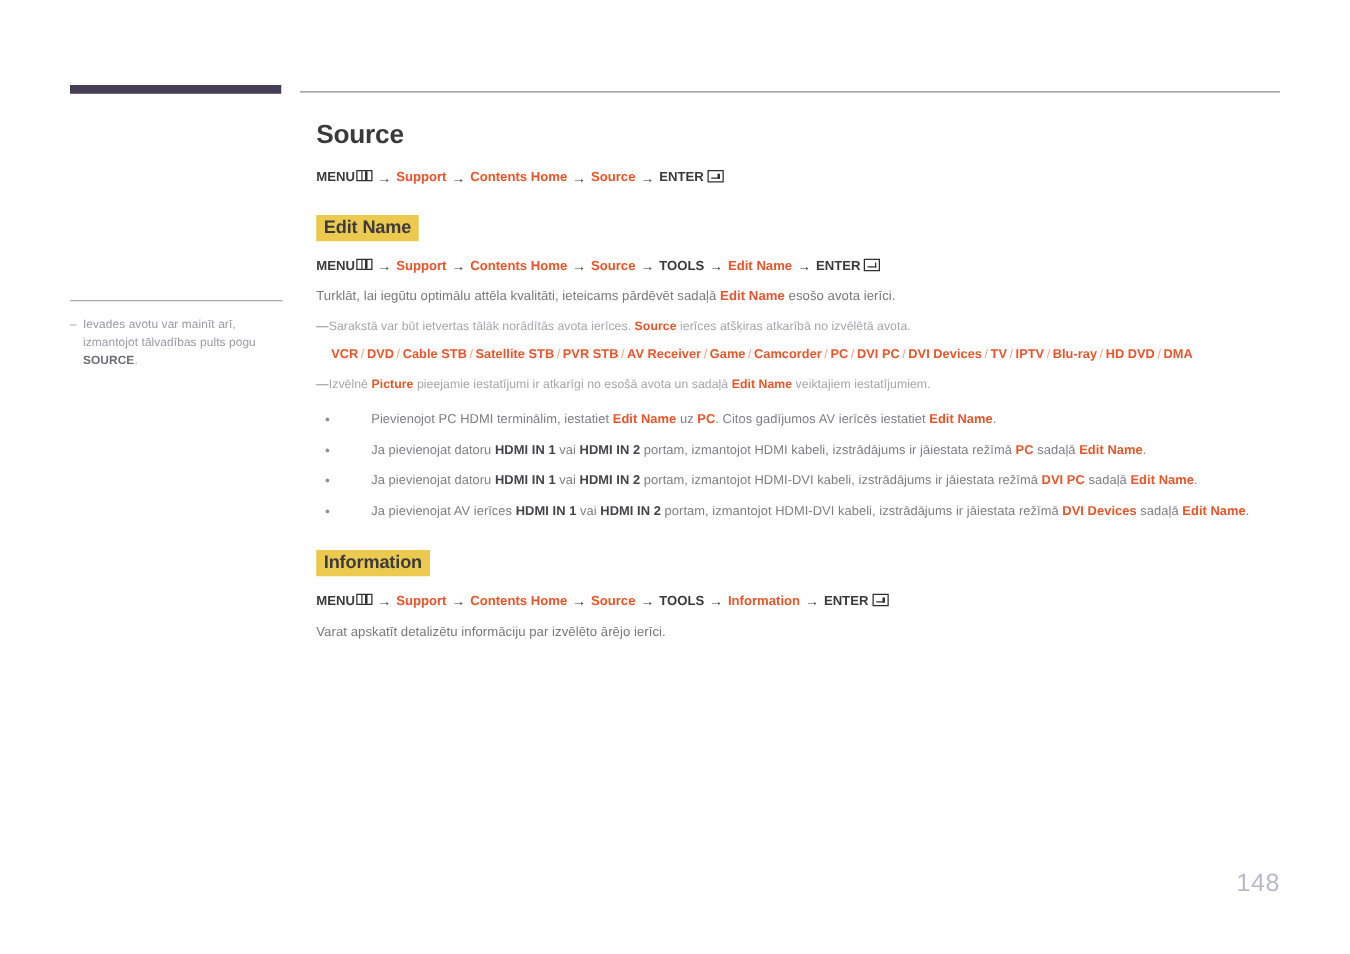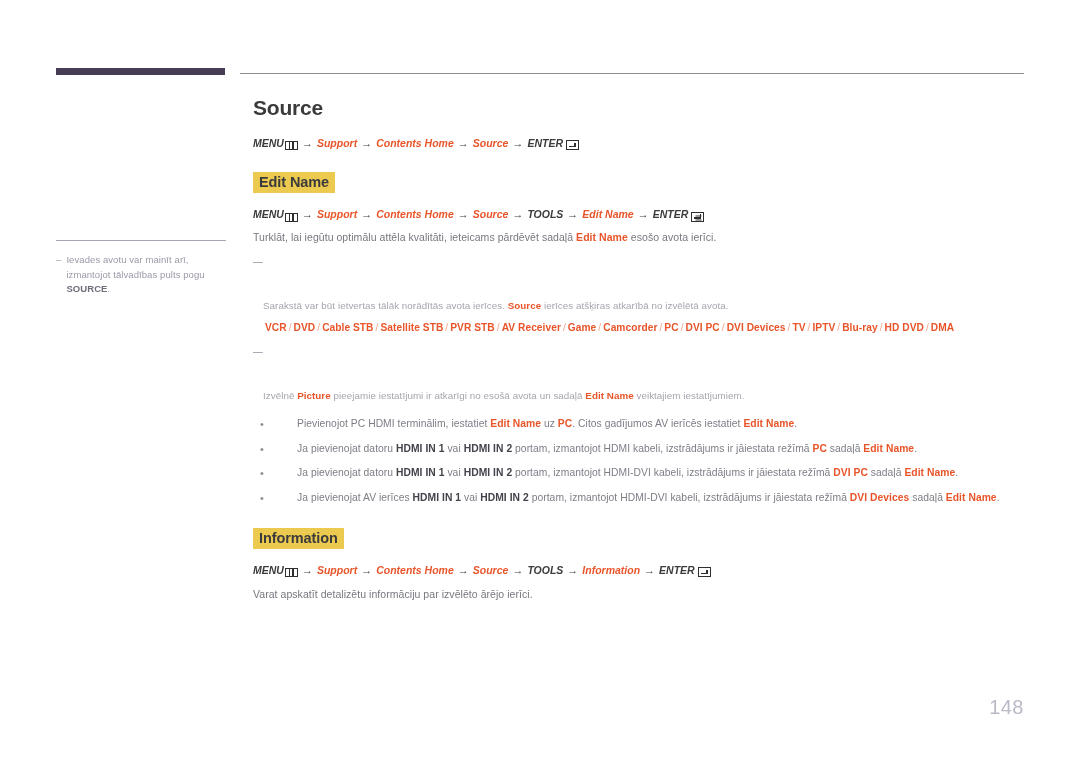--- a/index.html
+++ b/index.html
@@ -90,24 +90,23 @@
     letter-spacing: -0.1px;
   }
 
   
   .crumb {
     font-size: 10.5px;
     font-weight: bold;
     color: #3b3b3b;
     letter-spacing: 0px;
     display: flex;
-    align-items: flex-end;
+    align-items: flex-start;
     flex-wrap: wrap;
     line-height: 1.3;
-    font-style: italic;
   }
   .crumb .accent { color: #e8552a; }
   .crumb .arrow {
     color: #3b3b3b;
     margin: 0 4px;
     font-weight: normal;
     font-size: 11px;
   }
   .icon-menu {
     display: inline-block;
@@ -175,21 +174,21 @@
     color: #a7a4ae;
     line-height: 1.5;
     letter-spacing: .05px;
   }
   .note-dash {
     flex: 0 0 auto;
     width: 10px;
     color: #a7a4ae;
     font-weight: bold;
   }
-  .note-body { flex: 1 1 auto; margin-top: 44px; }
+  .note-body { flex: 1 1 auto; }
   .note-body b.accent { color: #e8552a; font-weight: bold; }
 
   
   .device-list {
     font-size: 10.2px;
     line-height: 1.5;
     padding-left: 12px;
     letter-spacing: .05px;
   }
   .device-list .dev { color: #e8552a; font-weight: bold; }

